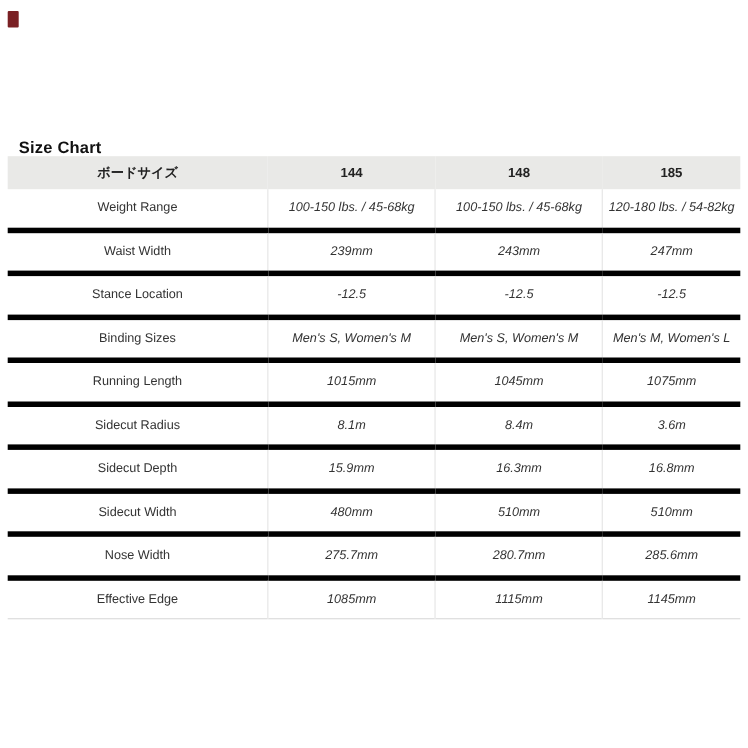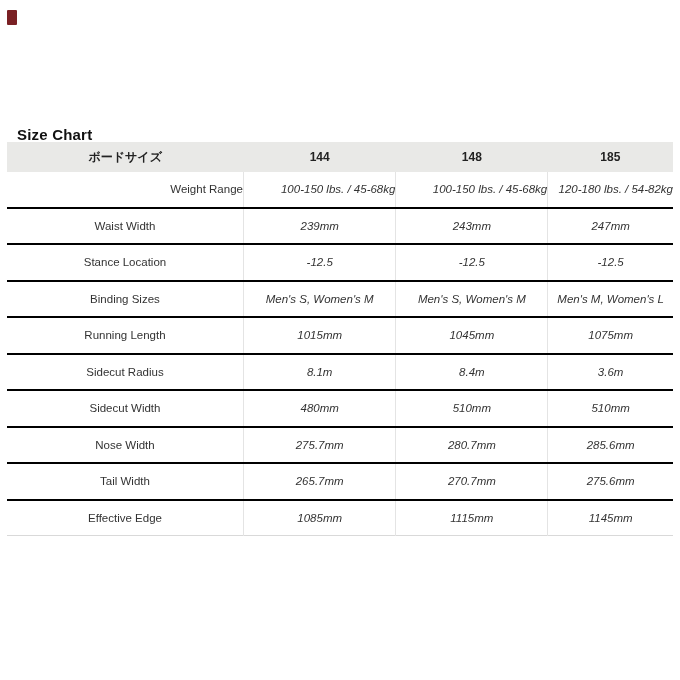--- a/index.html
+++ b/index.html
@@ -53,27 +53,26 @@
     vertical-align: middle;
     padding: 0;
   }
   table.size-table td {
     height: 34.5px;
     font-size: 11.5px;
     color: #333333;
     text-align: center;
     vertical-align: middle;
     padding: 0;
-    border-top: 2px solid #000000;
+    border-top: 5px solid #000000;
     white-space: nowrap;
     overflow: hidden;
   }
   table.size-table tbody tr:first-child td {
     border-top: none;
-    text-align: right;
   }
   table.size-table td + td {
     border-left: 1px solid #e4e4e4;
     font-style: italic;
   }
 </style>
 </head>
 <body>
 
 <div class="red-marker"></div>
@@ -126,37 +125,37 @@
         <td>1045mm</td>
         <td>1075mm</td>
       </tr>
       <tr>
         <td>Sidecut Radius</td>
         <td>8.1m</td>
         <td>8.4m</td>
         <td>3.6m</td>
       </tr>
       <tr>
+        <td>Sidecut Depth</td>
+        <td>15.9mm</td>
+        <td>16.3mm</td>
+        <td>16.8mm</td>
+      </tr>
+      <tr>
         <td>Sidecut Width</td>
         <td>480mm</td>
         <td>510mm</td>
         <td>510mm</td>
       </tr>
       <tr>
         <td>Nose Width</td>
         <td>275.7mm</td>
         <td>280.7mm</td>
         <td>285.6mm</td>
       </tr>
       <tr>
-        <td>Tail Width</td>
-        <td>265.7mm</td>
-        <td>270.7mm</td>
-        <td>275.6mm</td>
-      </tr>
-      <tr>
         <td>Effective Edge</td>
         <td>1085mm</td>
         <td>1115mm</td>
         <td>1145mm</td>
       </tr>
     </tbody>
 </table>
 
 </body></html>

